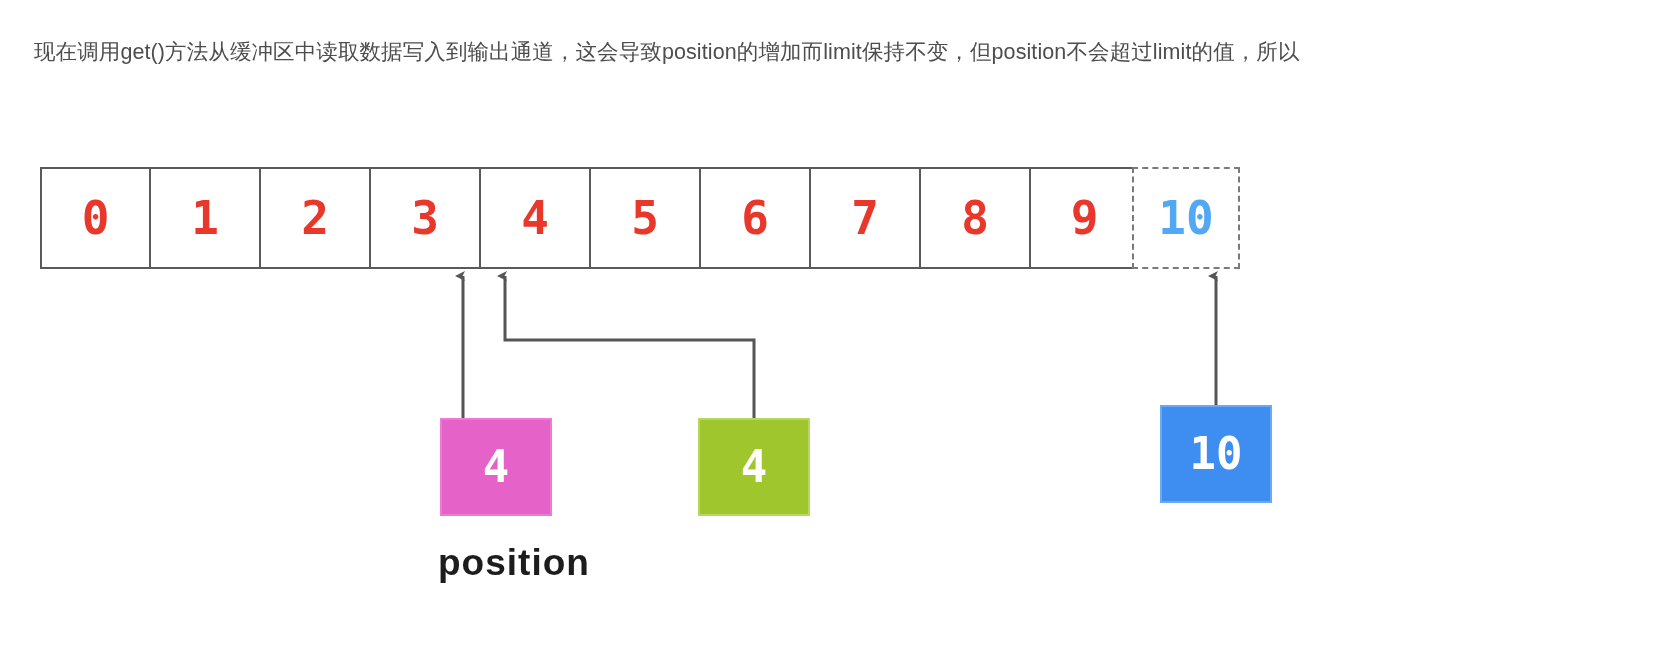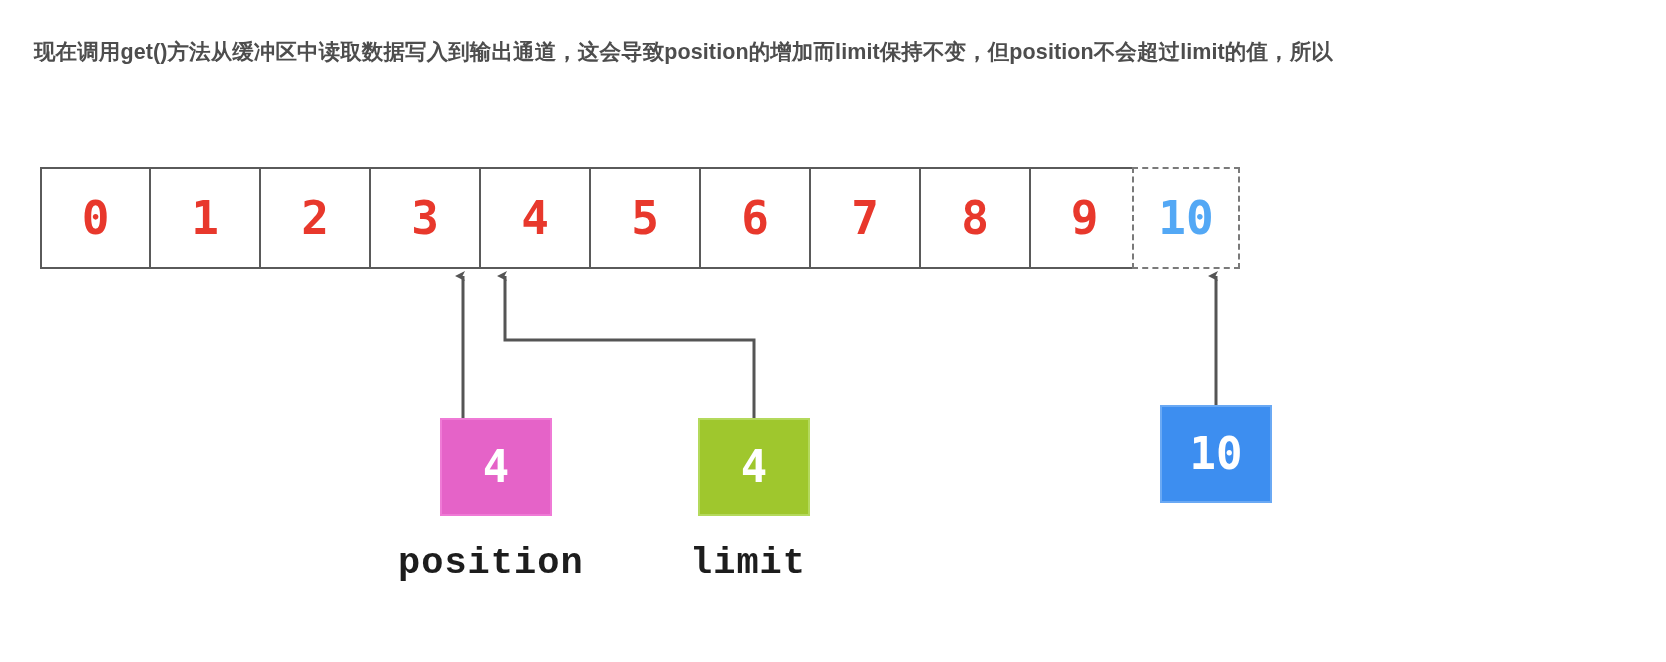--- a/index.html
+++ b/index.html
@@ -24,21 +24,20 @@
   }
   .para {
     margin: 0;
     padding: 0 34px;
     color: #4d4d4d;
     font-size: 21.5px;
     line-height: 48px;
     letter-spacing: 0.1px;
     font-family: "Liberation Sans", sans-serif;
     white-space: nowrap;
-    font-weight: bold;
   }
   .para.first { padding-top: 28px; }
 
   
   #diagram {
     position: absolute;
     left: 0;
     top: 0;
     width: 1666px;
     height: 662px;
@@ -123,26 +122,27 @@
     left: 1160px; top: 405px;
     width: 112px; height: 98px;
     background: #3d8ef0;
     border: 2px solid #6aa9f4;
     font-size: 44px;
   }
 
   
   .caption {
     position: absolute;
-    font-family: Liberation Mono, monospace;
+    font-family: Liberation Sans, sans-serif;
     font-weight: 700;
     font-size: 37px;
     color: #1d1d1d;
     letter-spacing: 1px;
     white-space: nowrap;
+    margin-left: 40px;
   }
   .cap-position { left: 398px;  top: 542px; }
   .cap-limit    { left: 690px;  top: 542px; }
   .cap-capacity { left: 1110px; top: 542px; }
 
   svg.connectors {
     position: absolute;
     left: 0; top: 0;
     width: 1666px; height: 662px;
   }
@@ -183,15 +183,14 @@
     <div class="cell">9</div>
   </div>
 
   <div class="cell-ghost hit">10</div>
 
   <div class="vbox vbox-position hit">4</div>
   <div class="vbox vbox-limit hit">4</div>
   <div class="vbox vbox-capacity hit">10</div>
 
   <div class="caption cap-position">position</div>
-  <div class="caption cap-limit">limit</div>
 
 </div>
 
 </body></html>

